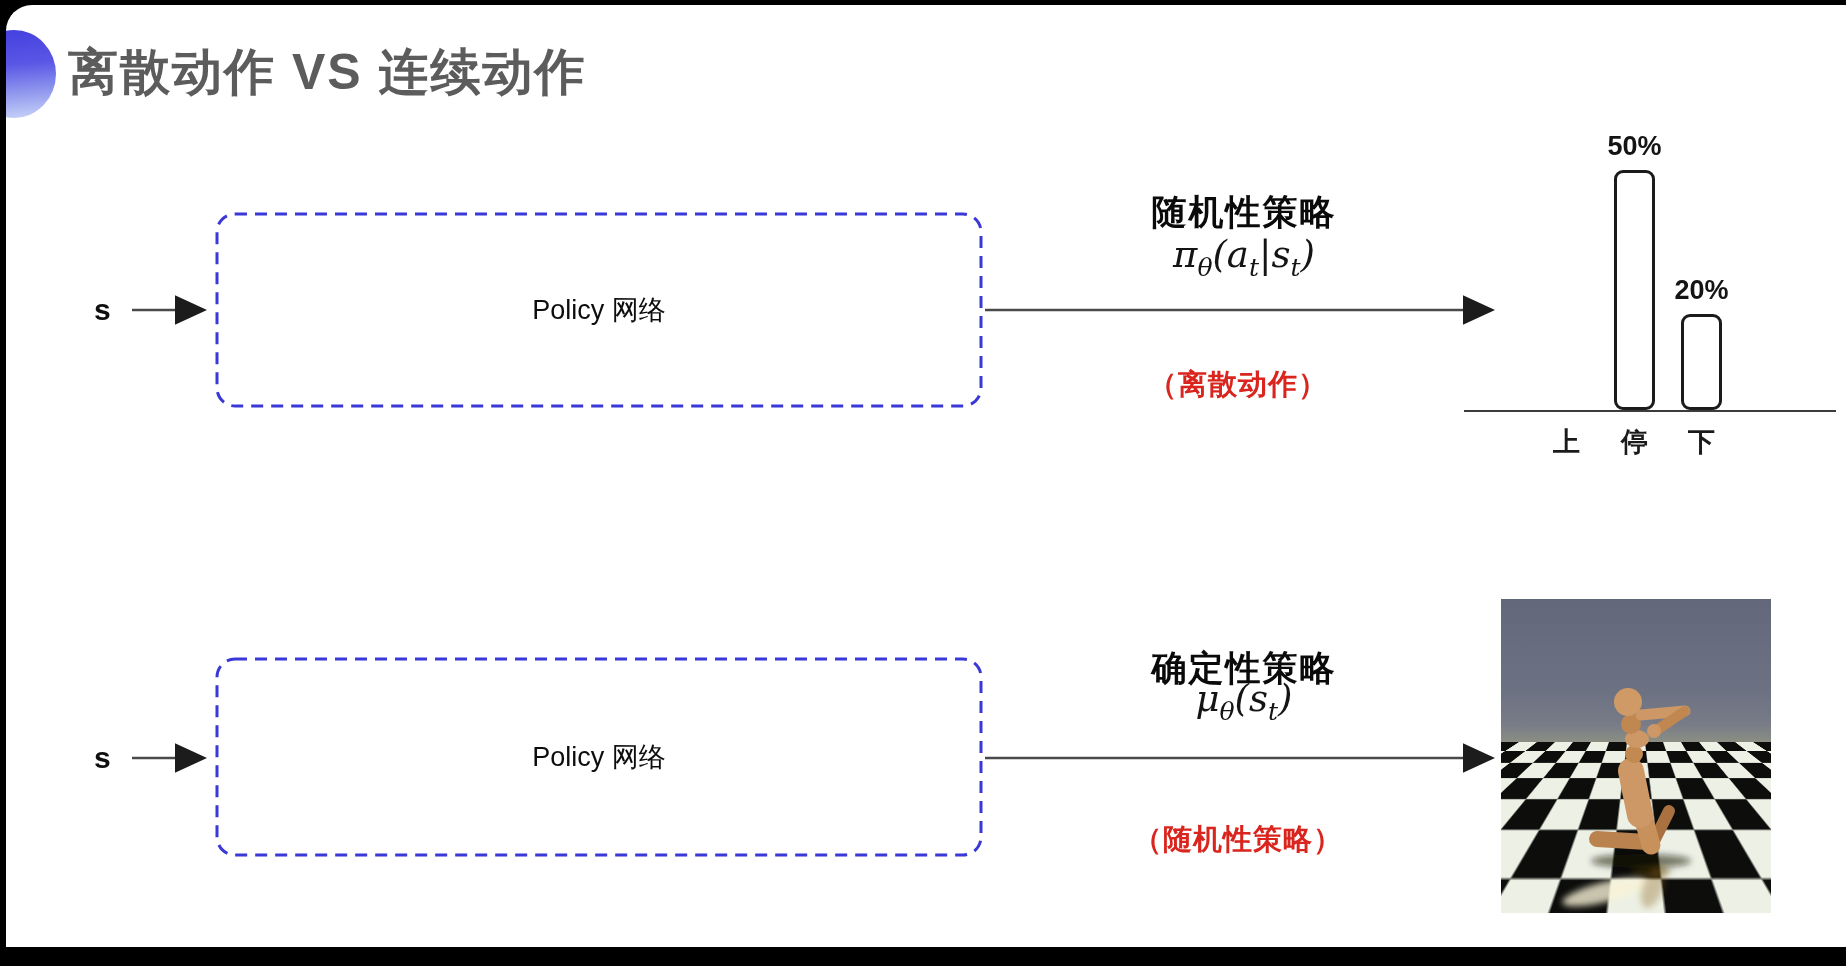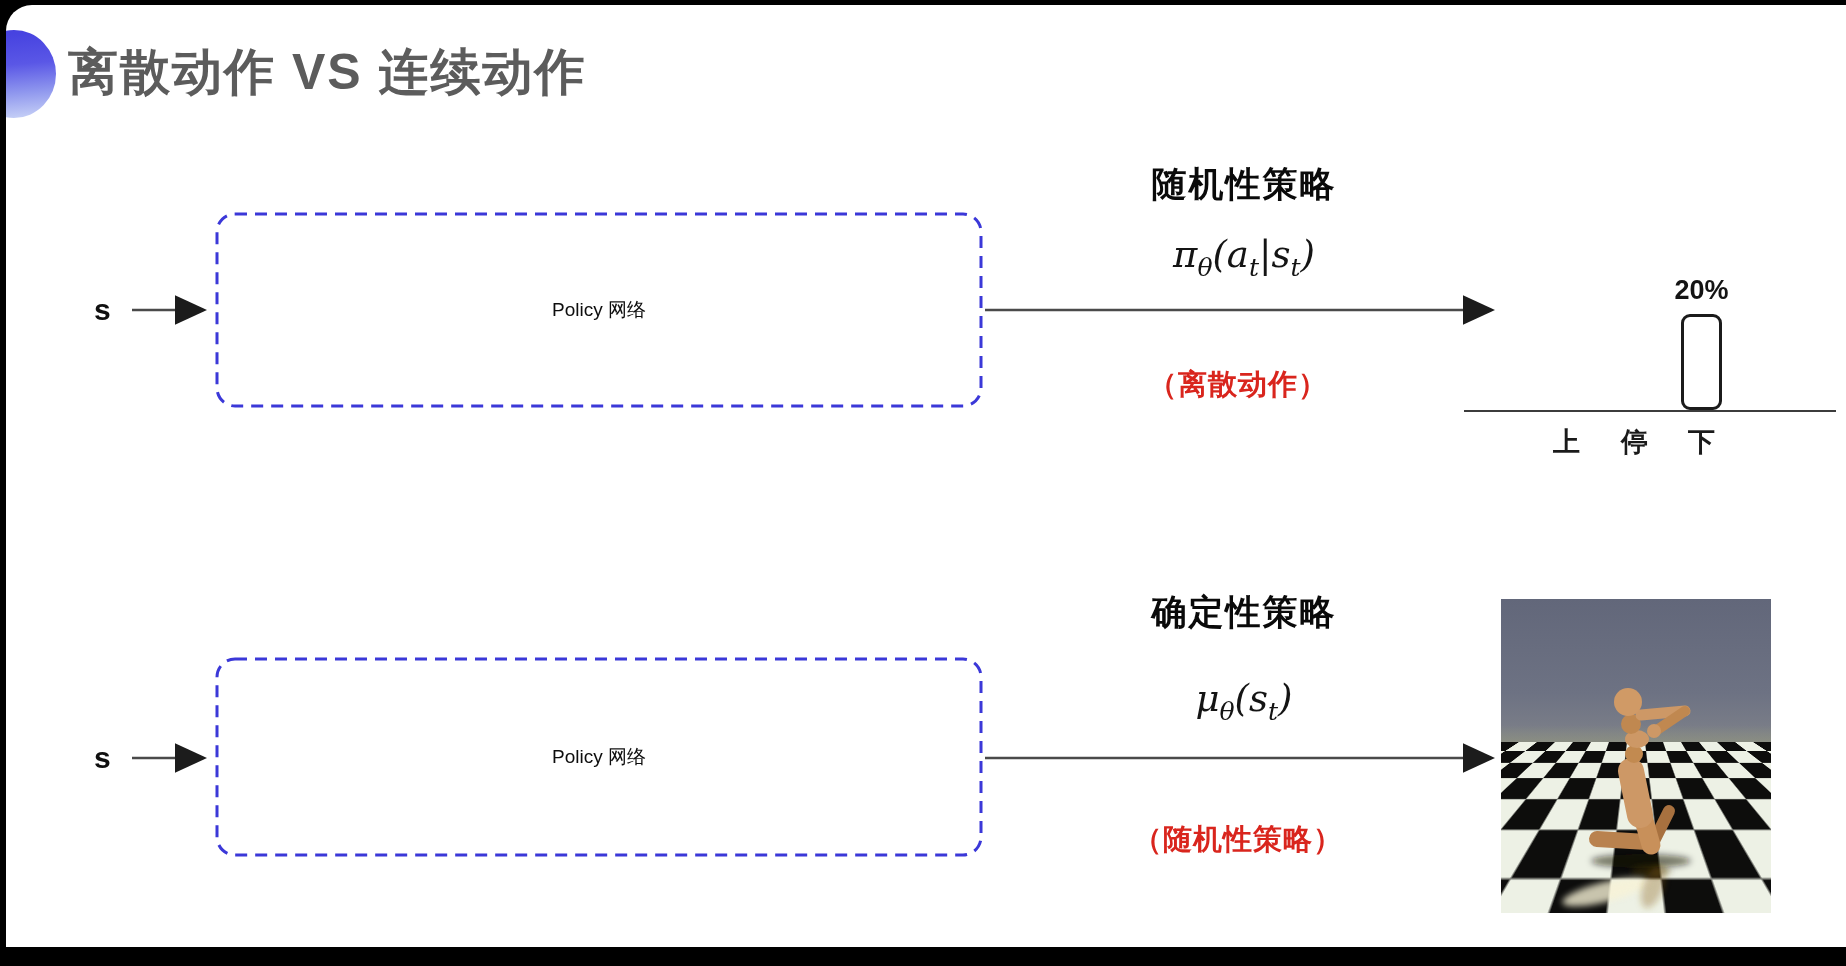--- a/index.html
+++ b/index.html
@@ -24,28 +24,28 @@
   .s-label{position:absolute;font-size:30px;font-weight:700;color:#101010;}
   .s1{left:88px;top:288px;}
   .s2{left:88px;top:736px;}
   
   .policy-box{position:absolute;left:209px;width:768px;}
   .pb1{top:207px;height:196px;}
   .pb2{top:652px;height:200px;}
   .policy-box svg{position:absolute;left:0;top:0;}
   .policy-box .box-label{
     position:absolute;inset:0;display:flex;align-items:center;justify-content:center;
-    font-size:19px;color:#0d0d0d;
+    font-size:27px;color:#0d0d0d;
   }
   
   .arrows{position:absolute;left:0;top:0;pointer-events:none;}
   
   .mid-col{position:absolute;left:1040px;width:396px;text-align:center;}
-  .policy-name{position:absolute;left:0;right:0;font-size:35px;font-weight:700;color:#0a0a0a;letter-spacing:2px;}
-  .pn1{top:156px;} .pn2{top:584px;}
+  .policy-name{position:absolute;left:0;right:0;font-size:35px;font-weight:700;color:#0a0a0a;letter-spacing:2px;margin-top:28px;}
+  .pn1{top:156px;} .pn2{top:612px;}
   .formula{position:absolute;left:0;right:0;font-family:"DejaVu Serif","Liberation Serif",serif;font-style:italic;color:#141414;}
   .fm1{top:228px;} .fm2{top:672px;}
   .f-main{font-size:37px;}
   .f-sub{font-size:25px;vertical-align:-9px;}
   .action-type{position:absolute;left:0;right:12px;font-size:29px;font-weight:700;color:#d9251d;letter-spacing:1px;}
   .at1{top:360px;} .at2{top:815px;}
   
   .bar-chart{position:absolute;left:1458px;top:105px;width:372px;height:302px;}
   .baseline{position:absolute;left:0;right:0;bottom:0;height:2px;background:#3c3c3c;}
   .bar-col{position:absolute;bottom:2px;width:41px;display:flex;flex-direction:column;align-items:center;}
@@ -95,20 +95,24 @@
 
   <div class="mid-col">
     <div class="policy-name pn1">随机性策略</div>
     <div class="formula fm1"><span class="f-main">π</span><span class="f-sub">θ</span><span class="f-main">(a</span><span class="f-sub">t</span><span class="f-main">|s</span><span class="f-sub">t</span><span class="f-main">)</span></div>
     <div class="action-type at1">（离散动作）</div>
   </div>
 
   <div class="bar-chart">
     <div class="baseline"></div>
       <div class="bar-cat" style="left: 82px;">上</div>
+      <div class="bar-col" style="left: 150px;">
+        <div class="bar-label">50%</div>
+        <div class="bar" style="height: 240px;"></div>
+      </div>
       <div class="bar-cat" style="left: 150px;">停</div>
       <div class="bar-col" style="left: 217px;">
         <div class="bar-label">20%</div>
         <div class="bar" style="height: 96px;"></div>
       </div>
       <div class="bar-cat" style="left: 217px;">下</div>
     </div>
 
   <div class="s-label s2">s</div>
   <div class="policy-box pb2">

